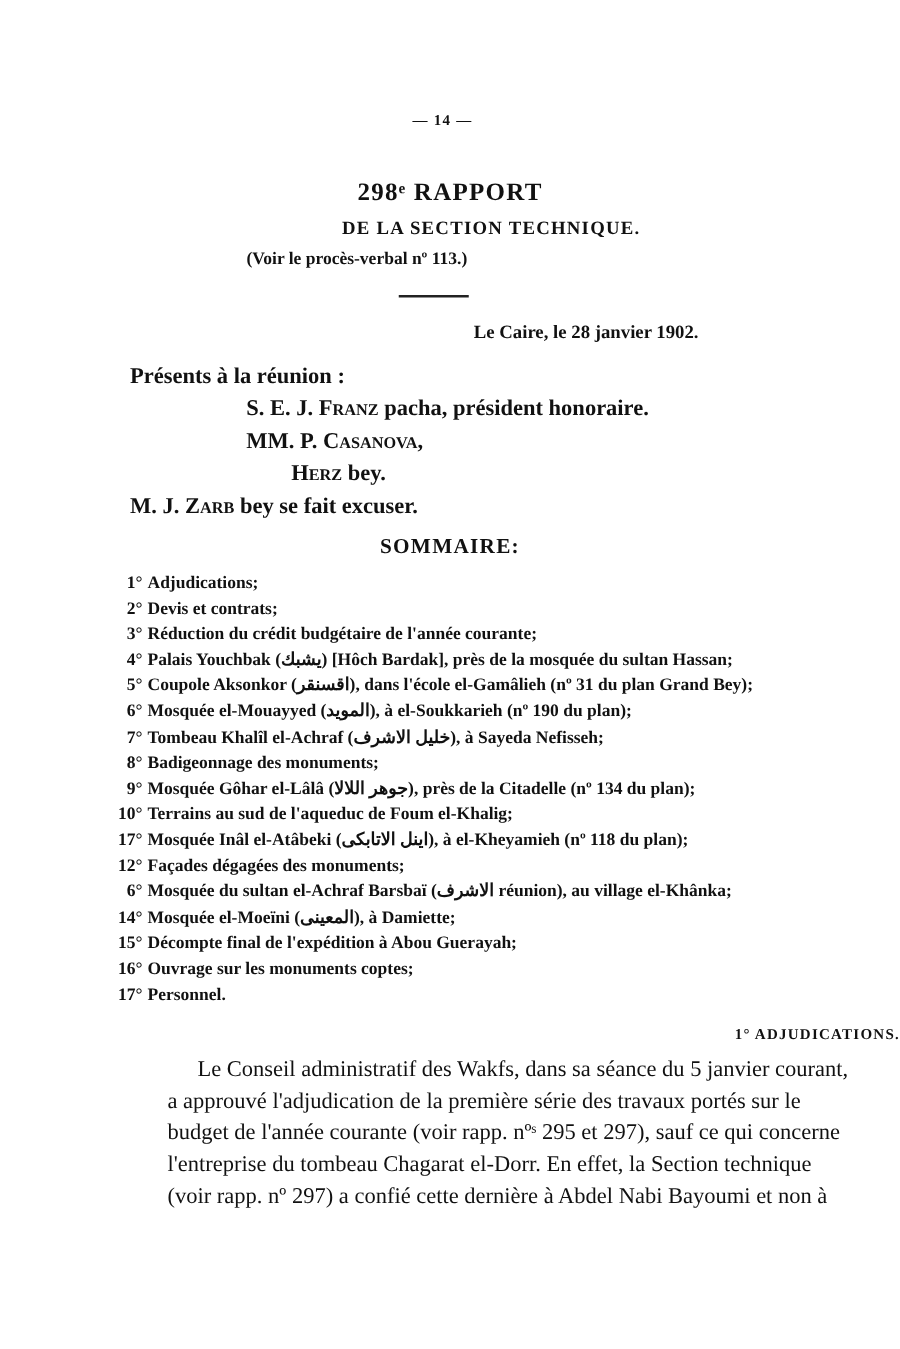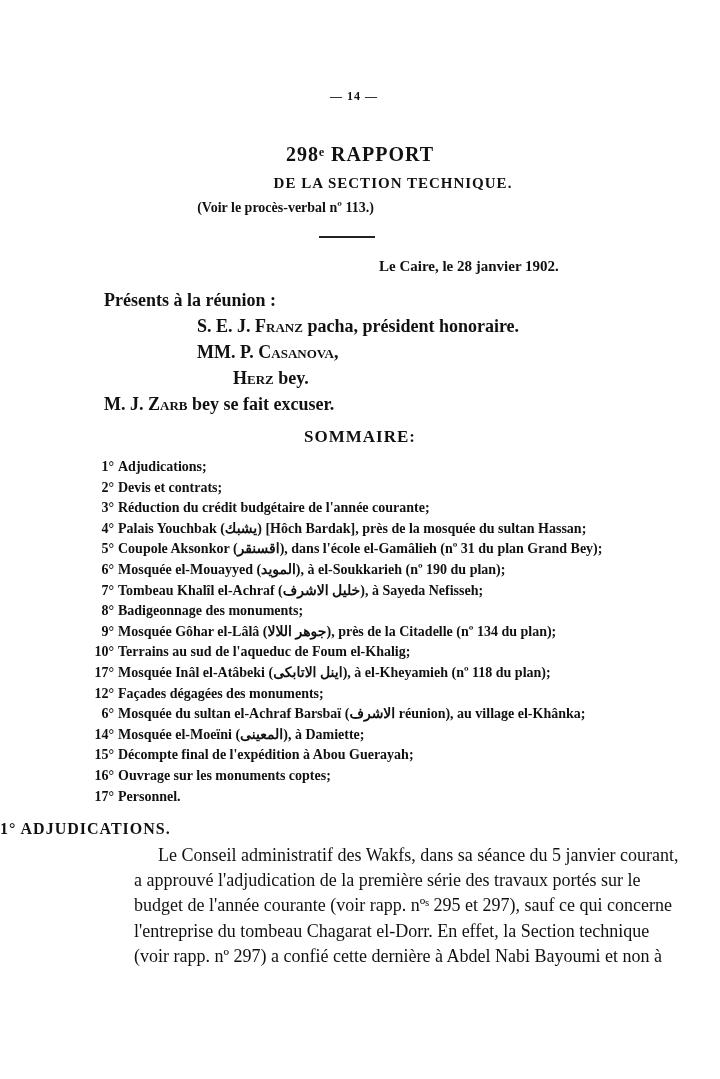--- a/index.html
+++ b/index.html
@@ -12,21 +12,21 @@
   .voir { top: 200px; left: 0; width: 571px; text-align: center; font-size: 14px; font-weight: bold; }
   .rule { position: absolute; top: 236px; left: 319px; width: 56px; height: 2px; background: #222; }
   .date { top: 258px; left: 379px; font-size: 15px; font-weight: bold; }
   .presents { top: 290px; left: 104px; font-size: 18px; font-weight: bold; }
   .pl { font-size: 18px; font-weight: bold; }
   .sc { font-variant: small-caps; }
   .sommaire { top: 427px; left: 0; width: 720px; text-align: center; font-size: 17px; font-weight: bold; letter-spacing: 1px; }
   .list { position: absolute; top: 457px; left: 80px; margin: 0; padding: 0; list-style: none; }
   .list li { height: 20.6px; line-height: 20.6px; font-size: 14px; font-weight: bold; white-space: nowrap; }
   .list .num { display: inline-block; width: 34px; text-align: right; padding-right: 4px; }
-  .sechead { top: 820px; left: 0; width: 720px; text-align: left; font-size: 16px; font-weight: bold; letter-spacing: 1px; }
+  .sechead { top: 820px; left: 0; width: 720px; text-align: right; font-size: 12px; font-weight: bold; letter-spacing: 1px; }
   .para { position: absolute; top: 843px; left: 90px; width: 526px; font-size: 18px; line-height: 25.2px; text-align: justify; margin: 0; }
   .para span.line { display: block; text-align: justify; text-align-last: justify; white-space: nowrap; margin-left: 44px; }
   .para span.line.first { text-indent: 24px; }
 </style>
 </head>
 <body>
 
 <div class="abs pagenum">— 14 —</div>
 
 <div class="abs title">298ᵉ RAPPORT</div>

